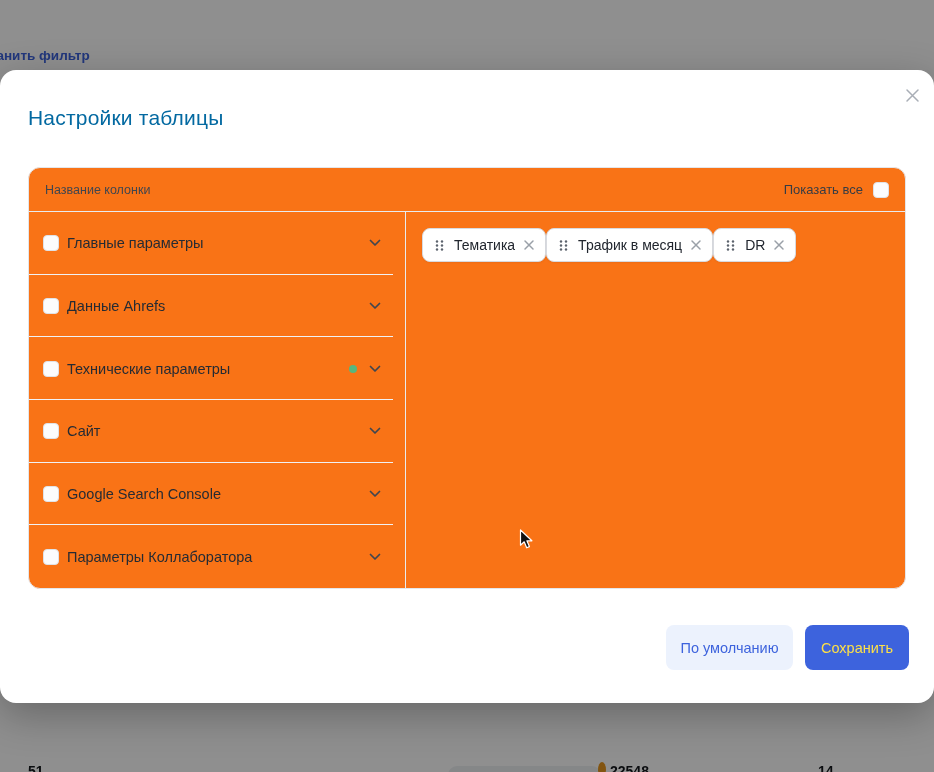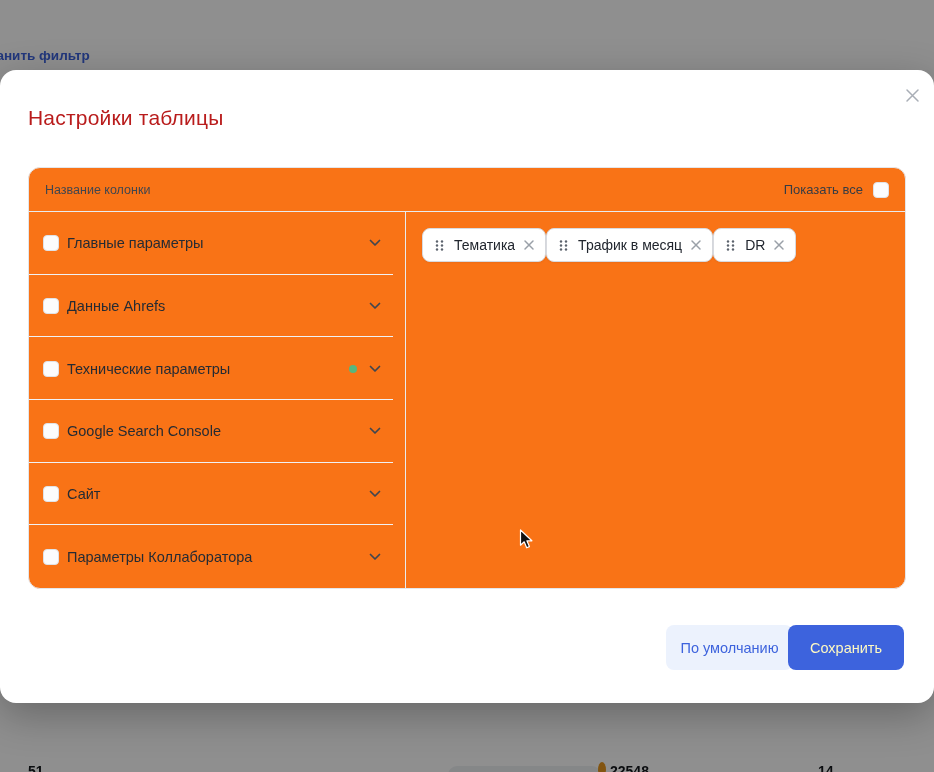--- a/index.html
+++ b/index.html
@@ -13,21 +13,21 @@
   .bg-pill{position:absolute;left:448px;top:766px;width:153px;height:18px;border-radius:9px;background:#eef0f3}
   .bg-flame{position:absolute;left:598px;top:762px;width:8px;height:13px;border-radius:50% 50% 50% 50%/60% 60% 40% 40%;background:#e8971e}
   .bg-num-orange{position:absolute;left:610px;top:763px;font-size:14px;font-weight:700;color:#15181d}
   .bg-num-right{position:absolute;left:818px;top:763px;font-size:14px;font-weight:700;color:#15181d}
 
   .overlay{position:absolute;inset:0;background:rgba(0,0,0,0.44);z-index:1}
 
   
   .modal{position:absolute;left:0;top:70px;width:934px;height:633px;background:#fff;
          border-radius:16px;box-shadow:0 12px 40px rgba(0,0,0,.28);z-index:2}
-  .modal-title{position:absolute;left:28px;top:36px;font-size:21px;color:#b91c1c;letter-spacing:.2px}
+  .modal-title{position:absolute;left:28px;top:36px;font-size:21px;color:#0369a1;letter-spacing:.2px}
   .close-btn{position:absolute;right:10px;top:13px;width:24px;height:24px;display:flex;align-items:center;
              justify-content:center;background:none;border:none;cursor:pointer;padding:0}
 
   
   .panel{position:absolute;left:28px;top:97px;width:878px;height:422px;border:1px solid #e4e6ea;
          border-radius:12px;box-sizing:border-box;background:#f97316}
   .panel-header{height:44px;display:flex;align-items:center;padding:0 16px;border-bottom:1px solid #e9ebee;box-sizing:border-box}
   .panel-header-title{font-size:12.5px;color:#40464f}
   .show-all{margin-left:auto;display:flex;align-items:center;gap:10px}
   .show-all-label{font-size:13px;color:#363c45}
@@ -44,21 +44,21 @@
   .right-col{flex:1;padding:16px;display:flex;flex-wrap:wrap;align-content:flex-start;}
   .chip{display:inline-flex;align-items:center;height:34px;padding:0 10px 0 12px;border:1px solid #d8dadf;
         border-radius:8px;background:#fff;box-shadow:0 1px 2px rgba(16,24,40,.05);box-sizing:border-box}
   .chip-label{margin:0 8px 0 10px;font-size:14px;color:#21262e;white-space:nowrap}
   .icon-btn{background:none;border:none;padding:0;display:flex;align-items:center;cursor:pointer}
 
   
   .btn{position:absolute;top:555px;height:45px;border:none;border-radius:8px;font-size:14.5px;
        font-family:"Liberation Sans","DejaVu Sans",sans-serif;cursor:pointer}
   .btn-default{left:666px;width:127px;background:#ecf2fd;color:#3d63dd}
-  .btn-save{left:788px;width:116px;background:#3d63dd;color:#fef9c3}
+  .btn-save{left:805px;width:104px;background:#3d63dd;color:#fde047}
 
   .cursor{position:absolute;left:519px;top:529px;z-index:5;pointer-events:none}
 </style>
 </head>
 <body>
 
 <div class="stage">
 
   <div class="underlay">
     <a class="bg-link">Сохранить фильтр</a>
@@ -119,31 +119,31 @@
             <span class="row-end">
               <span class="green-dot"></span>
               <svg width="12" height="8" viewBox="0 0 12 8">
                   <path d="M1.5 1.5 L6 6 L10.5 1.5" stroke="#3f4650" stroke-width="1.7" fill="none" stroke-linecap="round" stroke-linejoin="round"></path>
                 </svg>
             </span>
           </div>
 
           <div class="group-row">
             <span class="cb"></span>
+            <span class="group-label">Сайт</span>
+            <span class="row-end">
+              <svg width="12" height="8" viewBox="0 0 12 8">
+                  <path d="M1.5 1.5 L6 6 L10.5 1.5" stroke="#3f4650" stroke-width="1.7" fill="none" stroke-linecap="round" stroke-linejoin="round"></path>
+                </svg>
+            </span>
+          </div>
+
+          <div class="group-row">
+            <span class="cb"></span>
             <span class="group-label">Google Search Console</span>
-            <span class="row-end">
-              <svg width="12" height="8" viewBox="0 0 12 8">
-                  <path d="M1.5 1.5 L6 6 L10.5 1.5" stroke="#3f4650" stroke-width="1.7" fill="none" stroke-linecap="round" stroke-linejoin="round"></path>
-                </svg>
-            </span>
-          </div>
-
-          <div class="group-row">
-            <span class="cb"></span>
-            <span class="group-label">Сайт</span>
             <span class="row-end">
               <svg width="12" height="8" viewBox="0 0 12 8">
                   <path d="M1.5 1.5 L6 6 L10.5 1.5" stroke="#3f4650" stroke-width="1.7" fill="none" stroke-linecap="round" stroke-linejoin="round"></path>
                 </svg>
             </span>
           </div>
 
           <div class="group-row">
             <span class="cb"></span>
             <span class="group-label">Параметры Коллабораторa</span>

